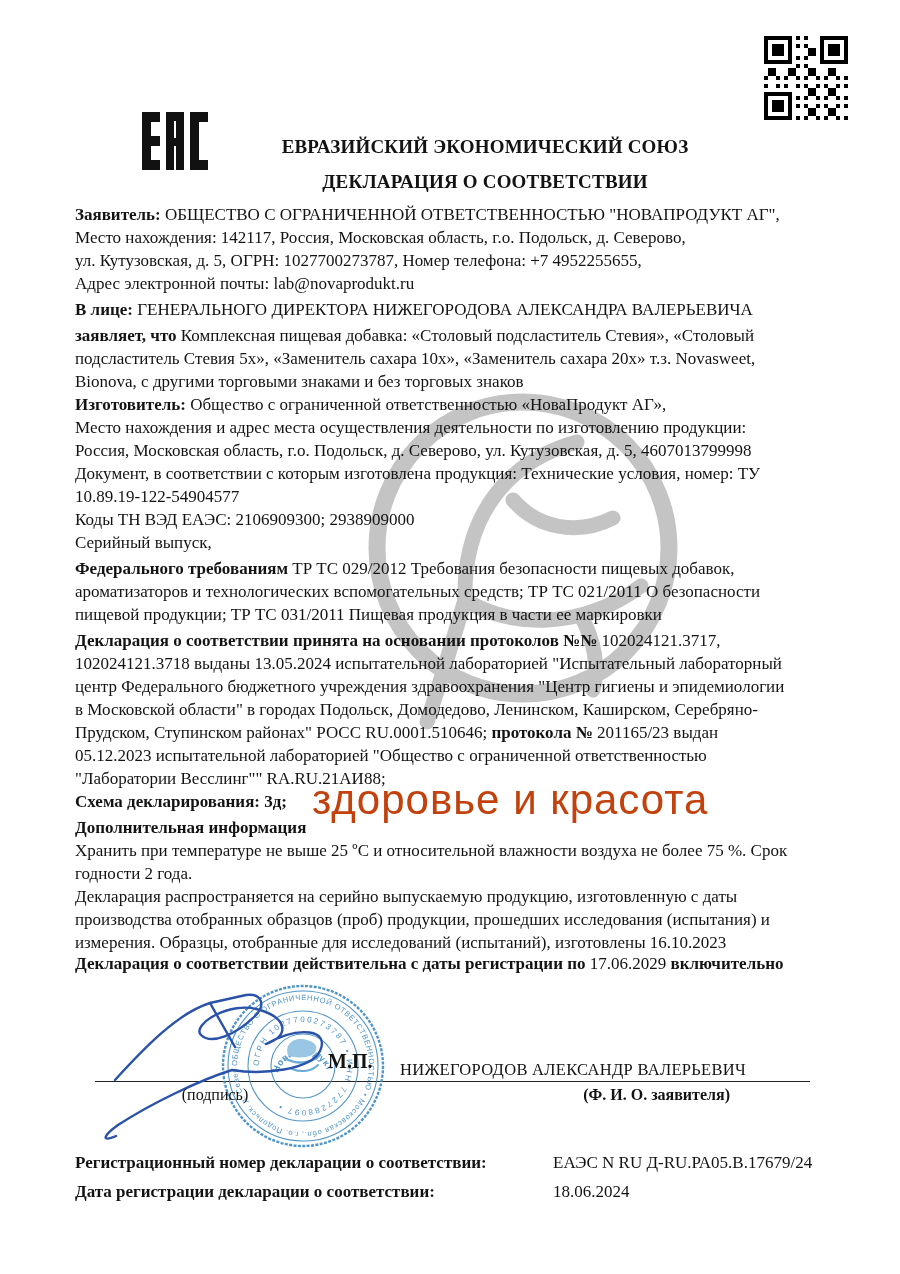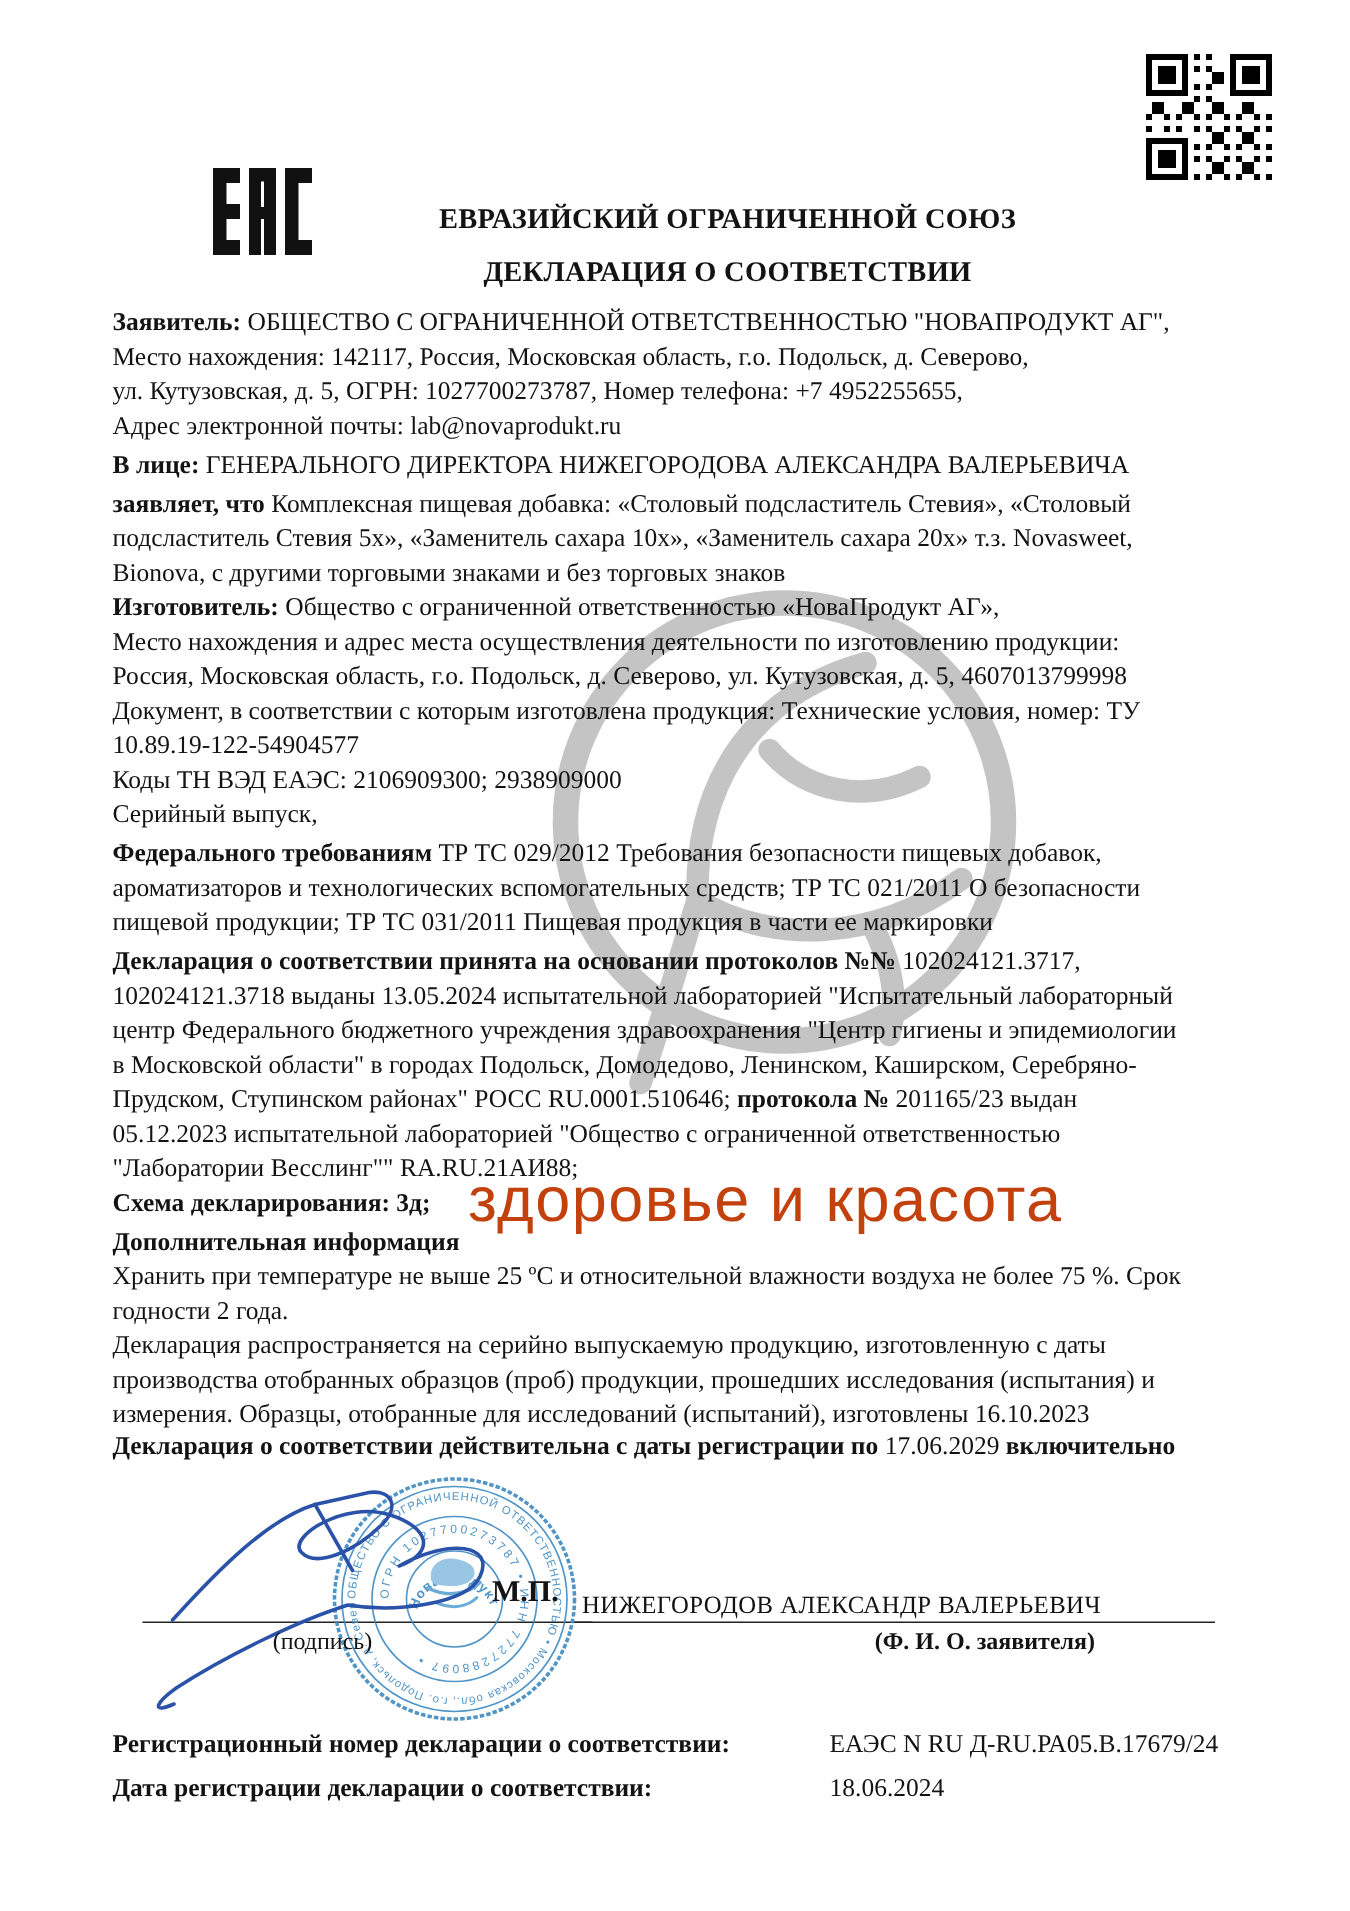--- a/index.html
+++ b/index.html
@@ -20,21 +20,21 @@
   .content{position:absolute;left:75px;top:203px;width:762px;z-index:1;}
   .content p{margin:0 0 3px 0;font-size:17px;line-height:23px;white-space:pre-line;}
   .b{font-weight:bold;}
   .validity{position:absolute;left:75px;top:952px;width:790px;font-size:17px;line-height:23px;z-index:1;}
   .stamp{position:absolute;left:218px;top:981px;z-index:2;opacity:.9;}
   .autograph{position:absolute;left:60px;top:985px;z-index:3;}
   .mp{position:absolute;left:328px;top:1050px;font-weight:bold;font-size:20px;z-index:4;}
   .sig-line{position:absolute;left:95px;top:1081px;width:300px;border-top:1.6px solid #222;z-index:1;}
   .sig-cap{position:absolute;left:145px;top:1086px;width:140px;text-align:center;
            font-weight:normal;font-size:16px;z-index:4;}
-  .fio-name{position:absolute;left:388px;top:1060px;font-size:16.5px;letter-spacing:.3px;z-index:4;}
+  .fio-name{position:absolute;left:400px;top:1060px;font-size:16.5px;letter-spacing:.3px;z-index:4;}
   .fio-line{position:absolute;left:383px;top:1081px;width:427px;border-top:1.6px solid #222;z-index:1;}
   .fio-cap{position:absolute;left:400px;top:1086px;width:330px;text-align:right;
            font-weight:bold;font-size:16px;z-index:4;}
   
   .reg{position:absolute;left:75px;top:1148px;width:790px;z-index:1;font-size:17px;}
   .reg-row{display:flex;line-height:29px;}
   .reg-label{font-weight:bold;width:478px;flex:0 0 478px;}
   .reg-value{flex:1;}
 </style>
 </head>
@@ -158,21 +158,21 @@
       <rect x="19" y="21" width="1" height="1" fill="#000"></rect>
       <rect x="10" y="22" width="1" height="1" fill="#000"></rect>
       <rect x="12" y="22" width="1" height="1" fill="#000"></rect>
       <rect x="15" y="22" width="1" height="1" fill="#000"></rect>
       <rect x="17" y="22" width="1" height="1" fill="#000"></rect>
       <rect x="20" y="22" width="1" height="1" fill="#000"></rect>
       <rect x="22" y="22" width="1" height="1" fill="#000"></rect>
     </svg>
 
   <div class="titles">
-    <div class="title">ЕВРАЗИЙСКИЙ ОГРАНИЧЕННОЙ СОЮЗ</div>
+    <div class="title">ЕВРАЗИЙСКИЙ ЭКОНОМИЧЕСКИЙ СОЮЗ</div>
     <div class="title">ДЕКЛАРАЦИЯ О СООТВЕТСТВИИ</div>
   </div>
 
   <div class="content">
     <p><span class="b">Заявитель:</span><span> ОБЩЕСТВО С ОГРАНИЧЕННОЙ ОТВЕТСТВЕННОСТЬЮ "НОВАПРОДУКТ АГ",
 Место нахождения: 142117, Россия, Московская область, г.о. Подольск, д. Северово,
 ул. Кутузовская, д. 5, ОГРН: 1027700273787, Номер телефона: +7 4952255655,
 Адрес электронной почты: lab@novaprodukt.ru</span></p>
 
     <p><span class="b">В лице:</span><span> ГЕНЕРАЛЬНОГО ДИРЕКТОРА НИЖЕГОРОДОВА АЛЕКСАНДРА ВАЛЕРЬЕВИЧА</span></p>

